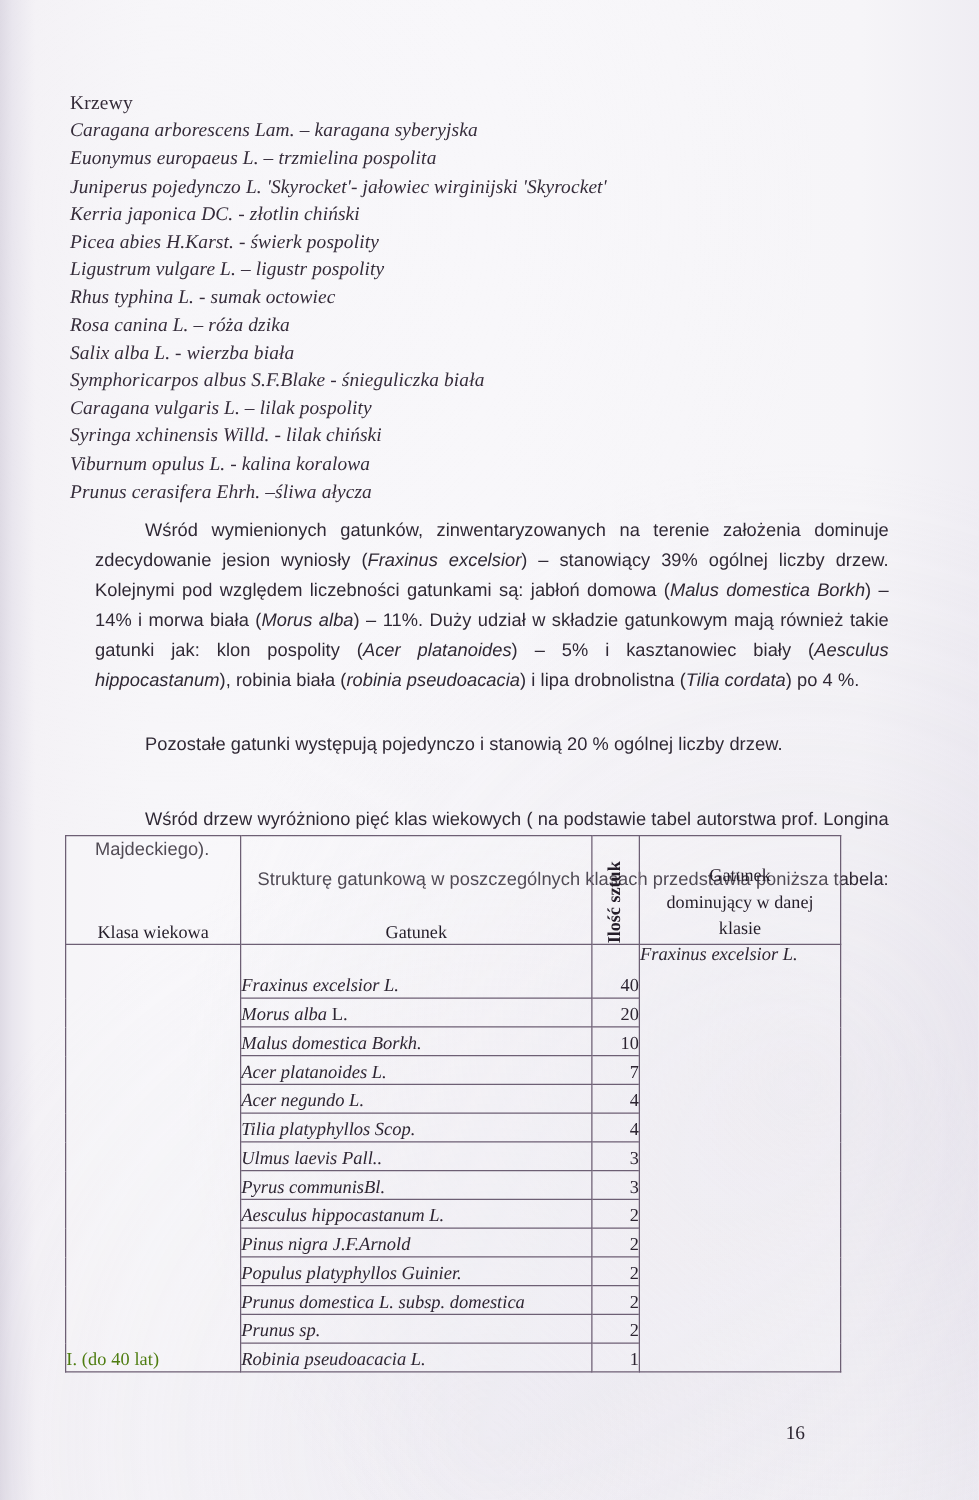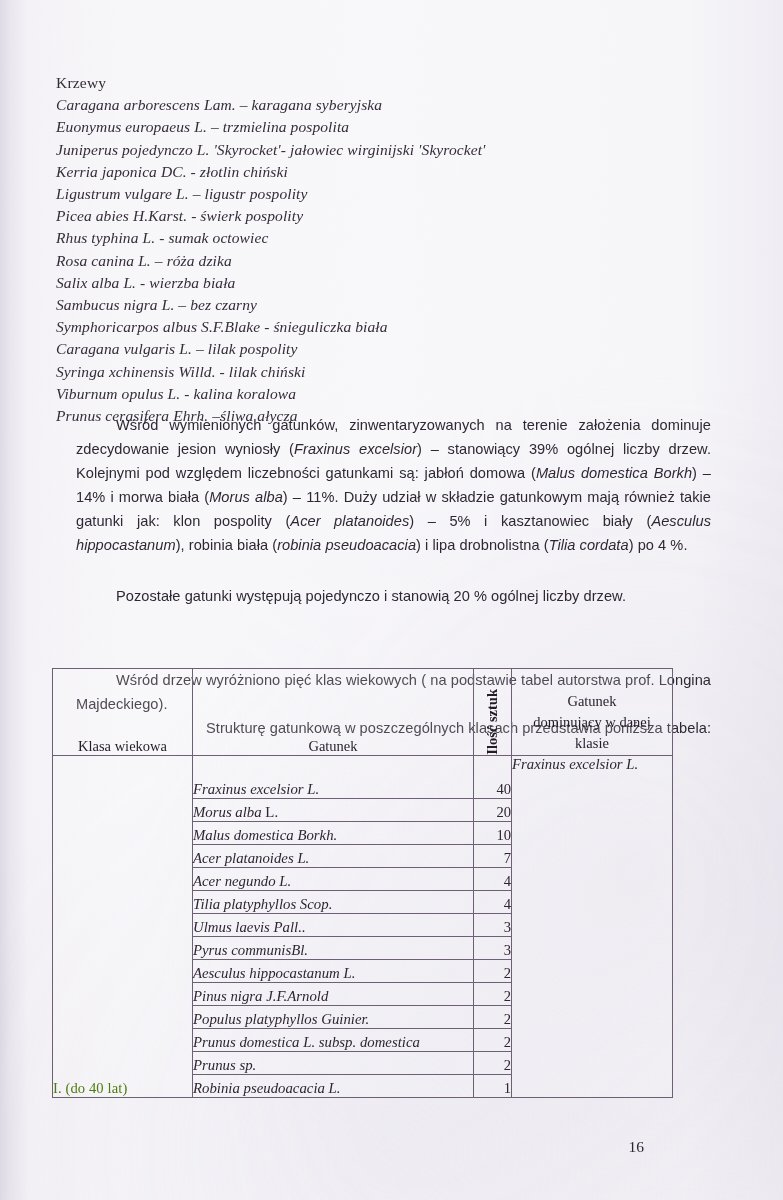--- a/index.html
+++ b/index.html
@@ -76,21 +76,21 @@
     font-family: "Liberation Sans", sans-serif;
     font-size: 14.6px;
     line-height: 24.1px;
     text-align: justify;
     color: #2f2834;
     letter-spacing: .05px;
     margin-left: 20px;
   }
   .body-block.b1 { top: 413px; }
   .body-block.b2 { top: 584px; }
-  .body-block.b3 { top: 668px; }
+  .body-block.b3 { top: 644px; }
   .indent { text-indent: 40px; }
   .it { font-style: italic; }
 
   
   #species-table {
     position: absolute;
     left: 52px;
     top: 668px;
     width: 620px;
     border-collapse: collapse;
@@ -189,26 +189,25 @@
 <div id="grain"></div>
 
 <div id="content">
 
   <div class="species-list">
     <div class="species-heading">Krzewy</div>
     <div class="species-line">Caragana arborescens Lam. – karagana syberyjska</div>
     <div class="species-line">Euonymus europaeus L. – trzmielina pospolita</div>
     <div class="species-line">Juniperus pojedynczo L. 'Skyrocket'- jałowiec wirginijski 'Skyrocket'</div>
     <div class="species-line">Kerria japonica DC. - złotlin chiński</div>
+    <div class="species-line">Picea abies H.Karst. - świerk pospolity</div>
     <div class="species-line">Ligustrum vulgare L. – ligustr pospolity</div>
-    <div class="species-line">Picea abies H.Karst. - świerk pospolity</div>
     <div class="species-line">Rhus typhina L. - sumak octowiec</div>
     <div class="species-line">Rosa canina L. – róża dzika</div>
     <div class="species-line">Salix alba L. - wierzba biała</div>
-    <div class="species-line">Sambucus nigra L. – bez czarny</div>
     <div class="species-line">Symphoricarpos albus S.F.Blake - śnieguliczka biała</div>
     <div class="species-line">Caragana vulgaris L. – lilak pospolity</div>
     <div class="species-line">Syringa xchinensis Willd. - lilak chiński</div>
     <div class="species-line">Viburnum opulus L. - kalina koralowa</div>
     <div class="species-line">Prunus cerasifera Ehrh. –śliwa  ałycza</div>
   </div>
 
   <div class="body-block b1">
     <p style="margin:0" class="indent"><span>Wśród wymienionych gatunków, zinwentaryzowanych na terenie założenia dominuje zdecydowanie jesion wyniosły (</span><span class="it">Fraxinus excelsior</span><span>) – stanowiący 39% ogólnej liczby drzew. Kolejnymi pod względem liczebności gatunkami są: jabłoń domowa (</span><span class="it">Malus domestica Borkh</span><span>) – 14% i morwa biała (</span><span class="it">Morus alba</span><span>) – 11%. Duży udział w składzie gatunkowym mają również takie gatunki jak: klon pospolity (</span><span class="it">Acer platanoides</span><span>) – 5% i kasztanowiec biały (</span><span class="it">Aesculus hippocastanum</span><span>), robinia biała (</span><span class="it">robinia pseudoacacia</span><span>) i lipa drobnolistna (</span><span class="it">Tilia cordata</span><span>) po 4 %.</span></p>
   </div>

